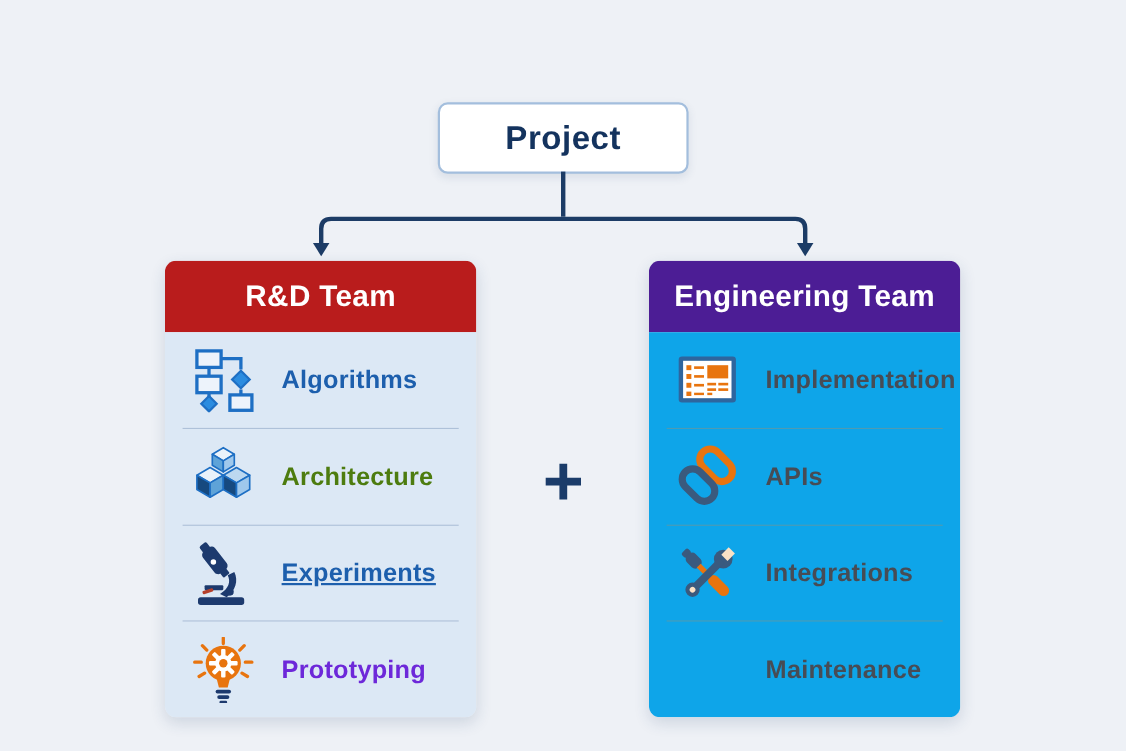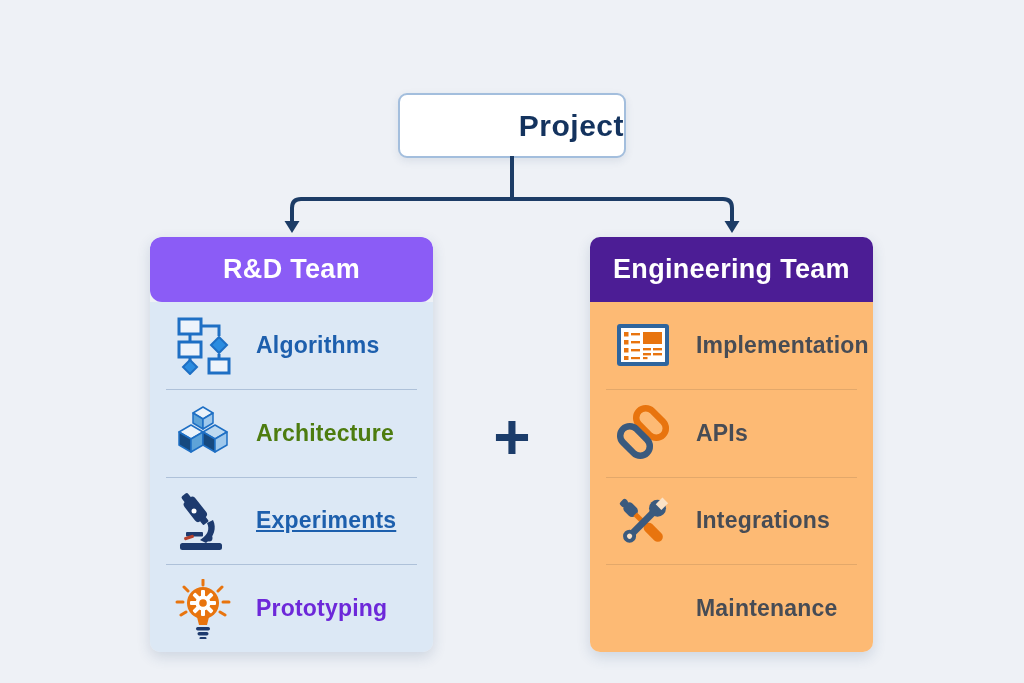--- a/index.html
+++ b/index.html
@@ -11,21 +11,21 @@
     overflow: hidden;
   }
 
   
   .project-box {
     position: absolute; left: 398px; top: 93px;
     width: 224px; height: 61px;
     background: #ffffff;
     border: 2px solid #a3bedd;
     border-radius: 9px;
-    display: flex; align-items: center; justify-content: flex-end;
+    display: flex; align-items: center; justify-content: center;
     box-shadow: 0 3px 8px rgba(40,70,110,.10);
   }
   .project-box span {
     font-size: 30px; font-weight: 700; color: #14335e;
     letter-spacing: .5px;
   }
 
   
   .connector-svg { position: absolute; left: 0; top: 0; pointer-events: none; }
 
@@ -87,21 +87,21 @@
 <svg class="connector-svg" width="1024" height="683">
   <g fill="none" stroke="#1c3c66" stroke-width="4">
     <path d="M512 156 V197"></path>
     <path d="M292 224 V208 Q292 199 301 199 H723 Q732 199 732 208 V224"></path>
   </g>
   <polygon points="284.5,221 299.5,221 292,233" fill="#1c3c66"></polygon>
   <polygon points="724.5,221 739.5,221 732,233" fill="#1c3c66"></polygon>
 </svg>
 
 <div class="team-card left">
-  <div class="card-header" style="background: #8b5cf6; border-radius: 12px;">
+  <div class="card-header" style="background: #b91c1c;">
     <span>R&amp;D Team</span>
   </div>
   <div class="card-body" style="background: rgb(220, 232, 245);">
 
     <div class="item-row">
       <div class="item-icon">
         <svg viewBox="0 0 60 60">
           <g fill="none" stroke="#1e6fc4" stroke-width="3">
             <path d="M17 19 V27 M17 42 V46 M28 11 H46 V21 M46 39 V44"></path>
             <rect x="6" y="4" width="22" height="15" fill="#edf3fb"></rect>
@@ -186,21 +186,21 @@
 
   </div>
 </div>
 
 <div class="plus-sign">+</div>
 
 <div class="team-card right">
   <div class="card-header" style="background: #4c1d95;">
     <span>Engineering Team</span>
   </div>
-  <div class="card-body" style="background: #fdba74;">
+  <div class="card-body" style="background: #0ea5e9;">
 
     <div class="item-row">
       <div class="item-icon">
         <svg viewBox="0 0 60 60">
           <rect x="4" y="9" width="52" height="42" rx="3" fill="#2e659e"></rect>
           <rect x="8" y="13" width="44" height="34" fill="#ffffff"></rect>
           <g fill="#e8740e">
             <rect x="11" y="17" width="4.5" height="4.5"></rect>
             <rect x="11" y="25" width="4.5" height="4.5"></rect>
             <rect x="11" y="33" width="4.5" height="4.5"></rect>

